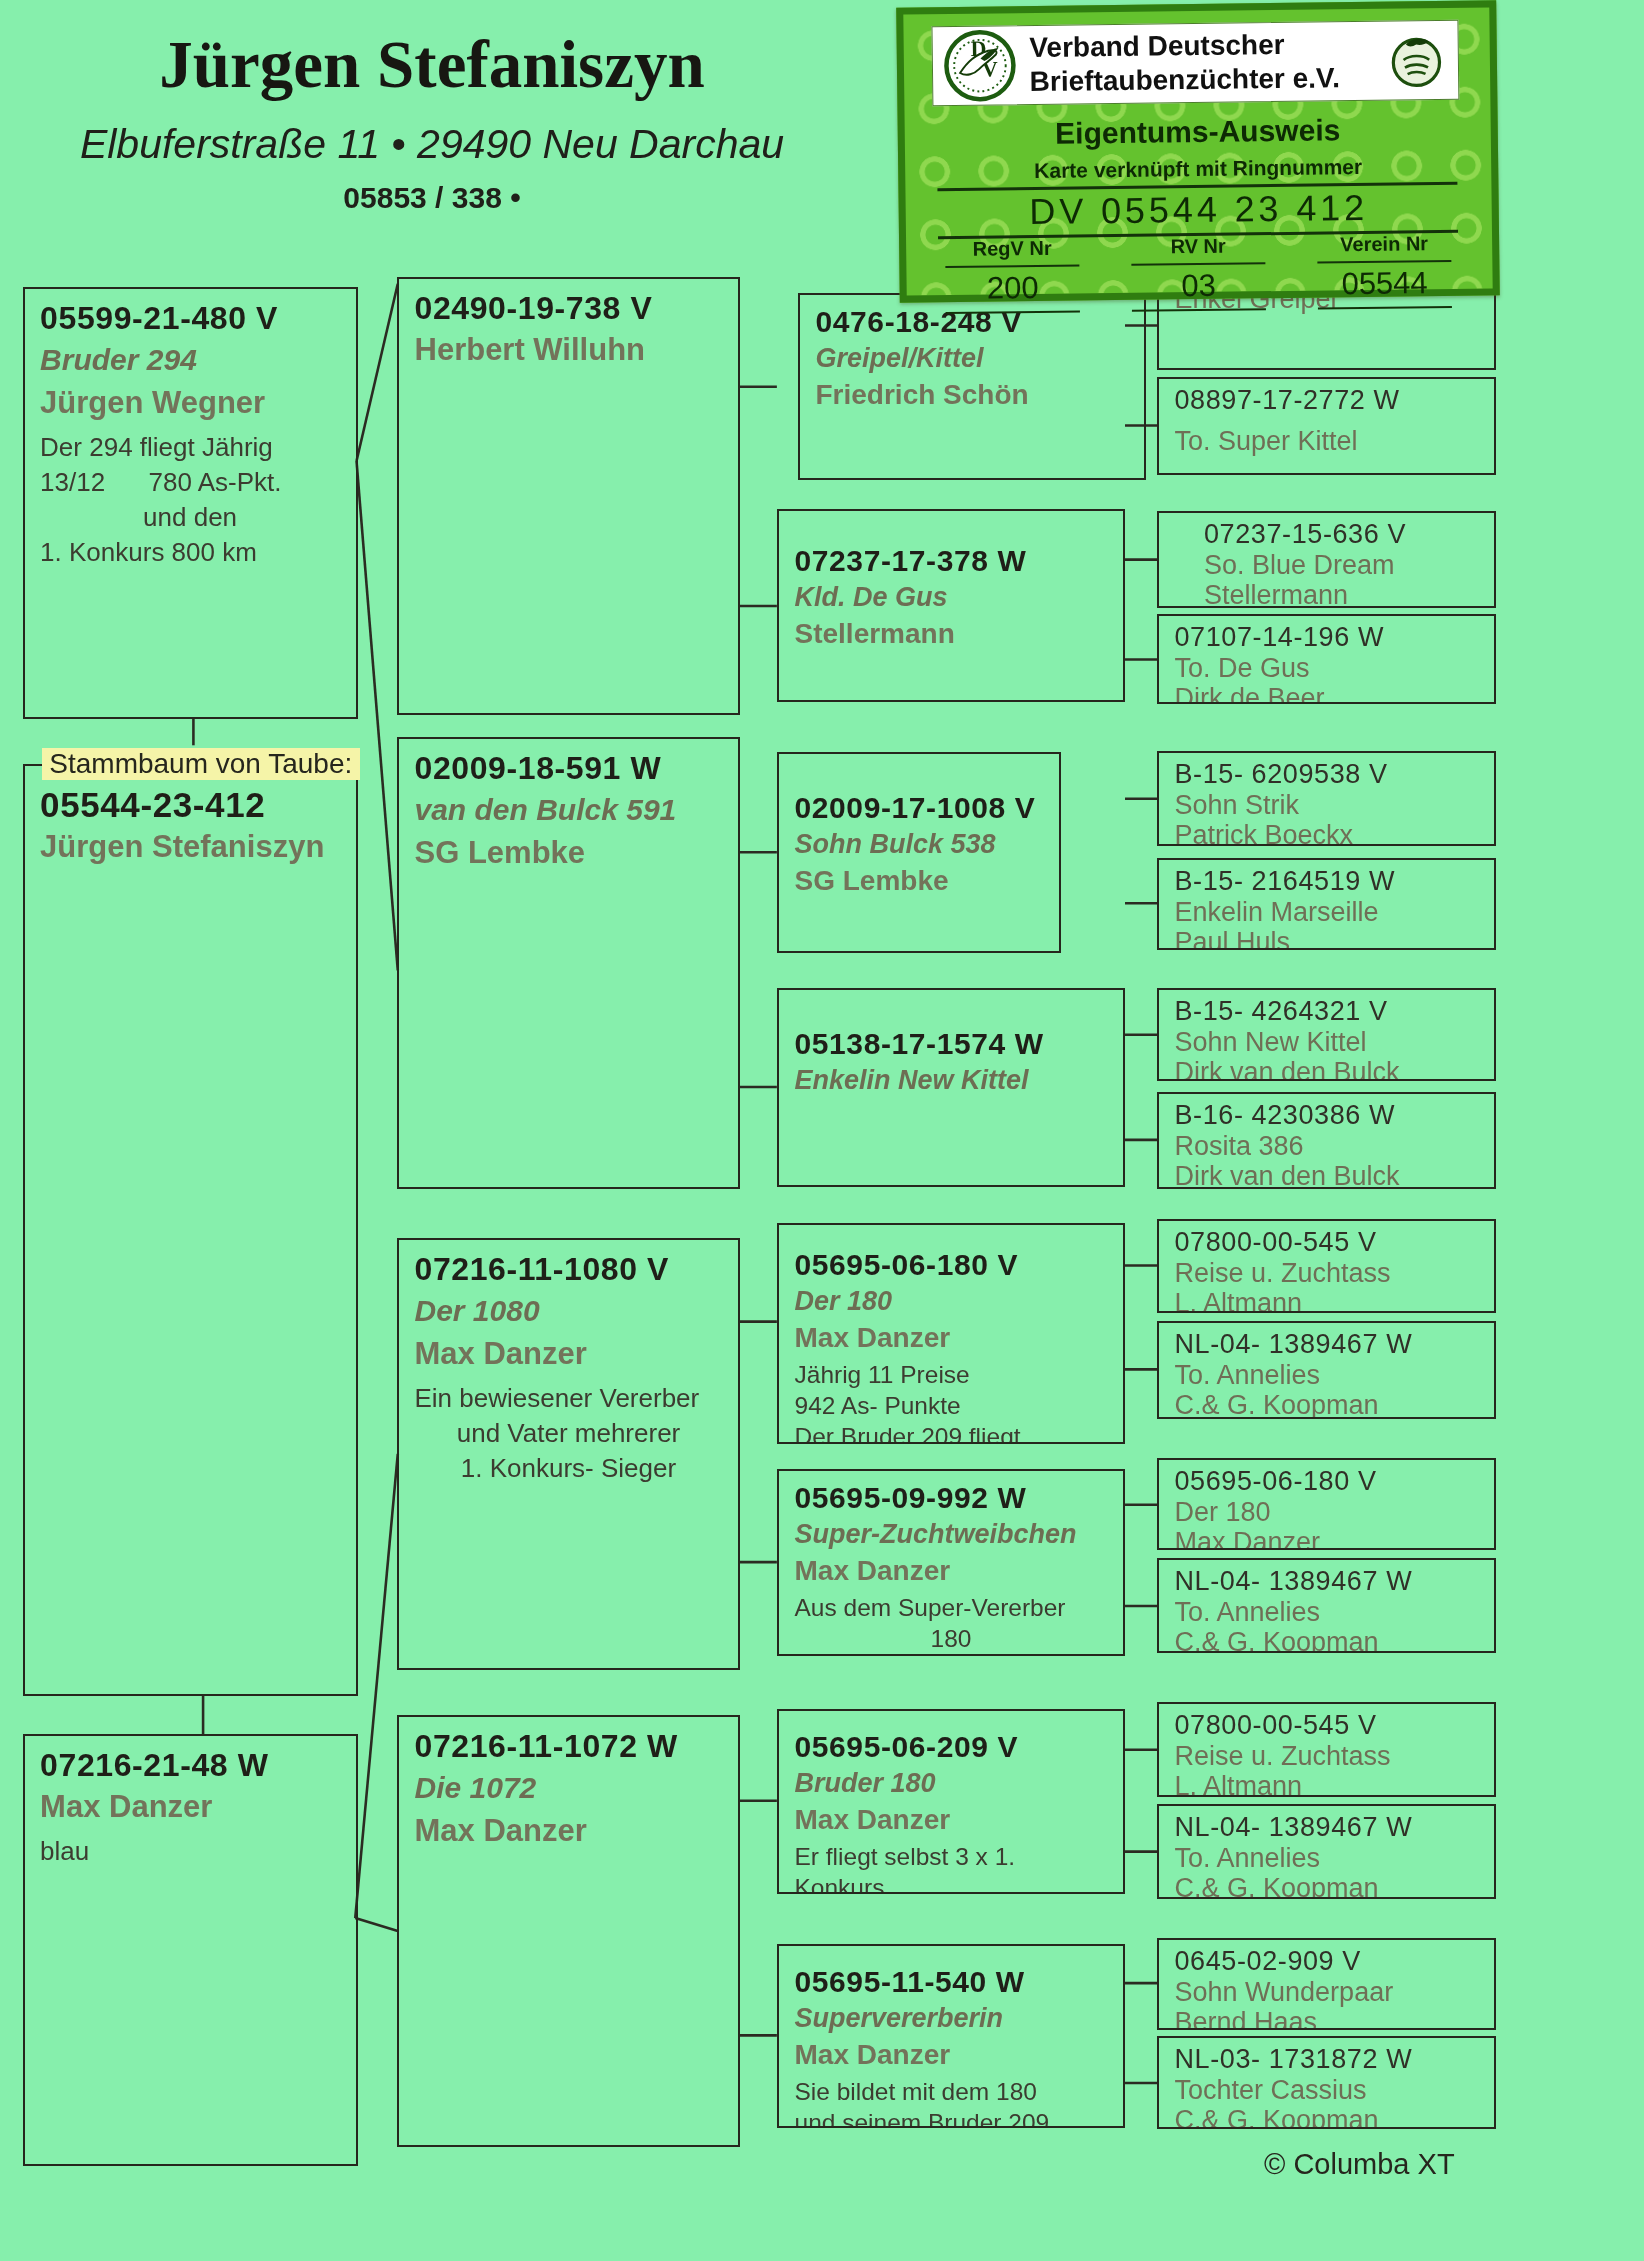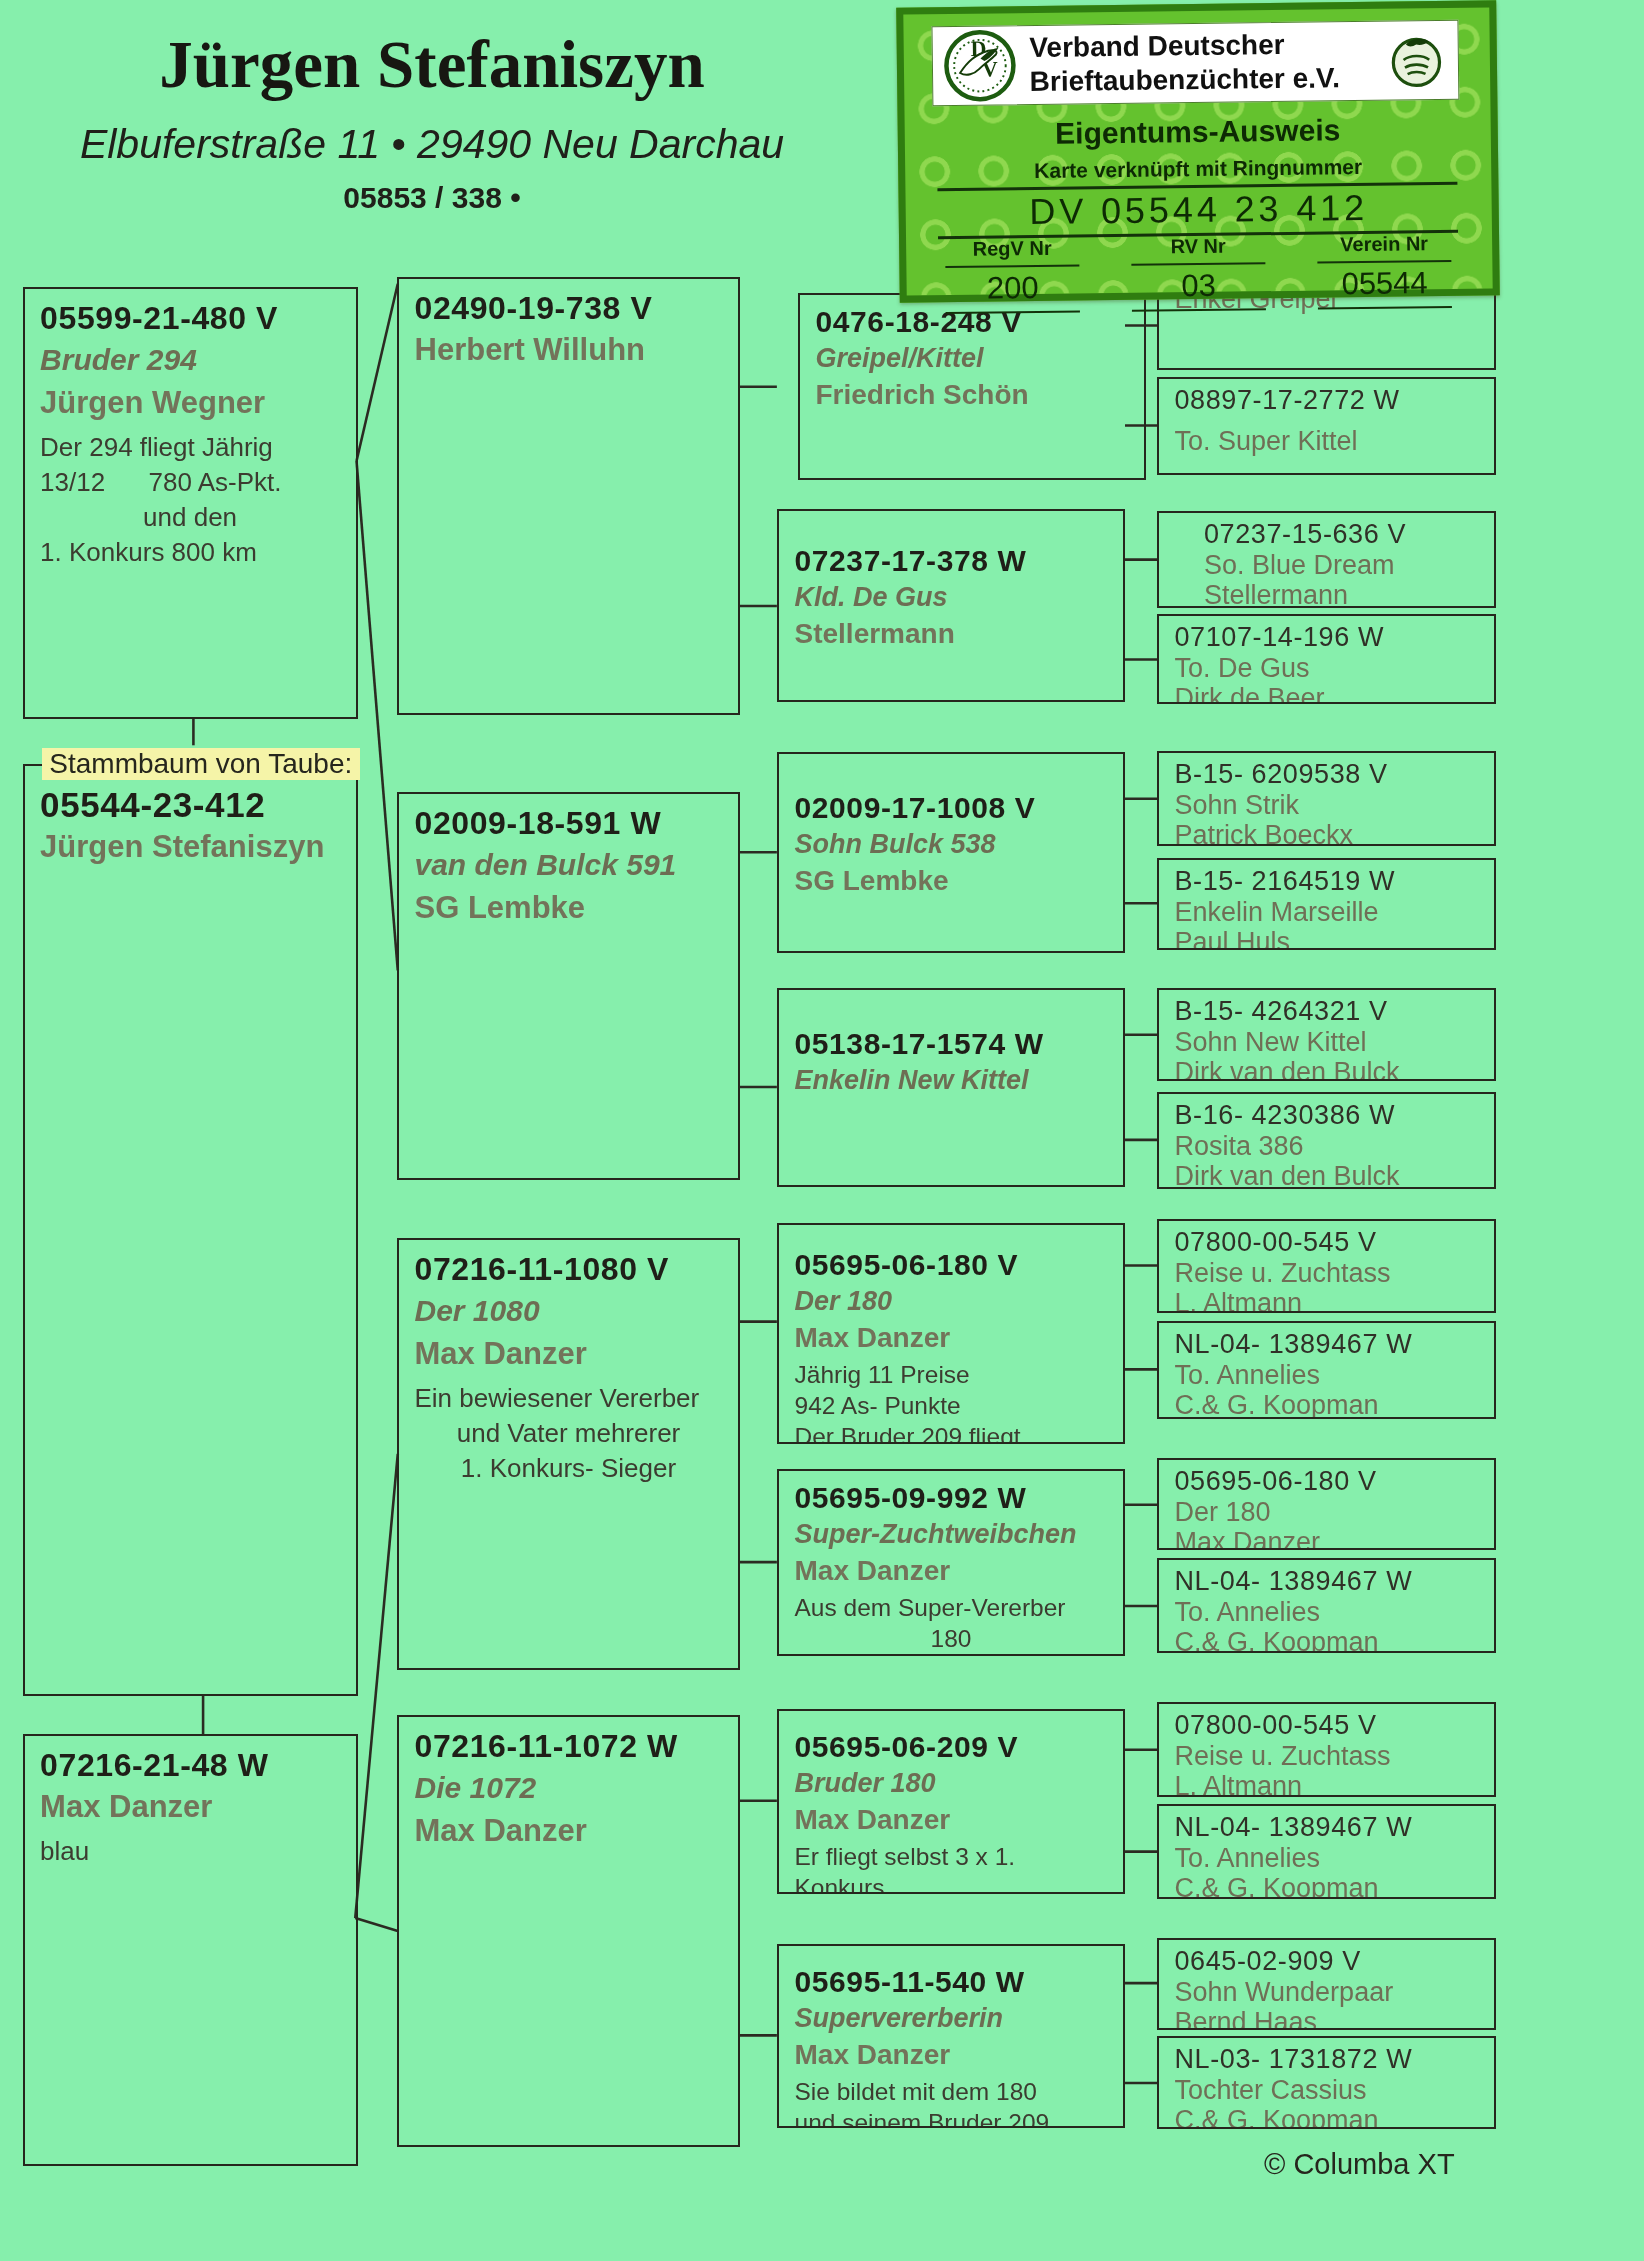--- a/index.html
+++ b/index.html
@@ -129,21 +129,21 @@
     <div class="desc">
       <div>blau</div>
     </div>
   </div>
 
   <div class="box" style="left:397px;top:277px;width:343px;height:438px;">
     <div class="ring">02490-19-738 V</div>
     <div class="owner">Herbert Willuhn</div>
   </div>
 
-  <div class="box" style="left:397px;top:792px;width:343px;height:388px;">
+  <div class="box" style="left:397px;top:737px;width:343px;height:452px;">
     <div class="ring">02009-18-591 W</div>
     <div class="sub">van den Bulck 591</div>
     <div class="owner">SG Lembke</div>
   </div>
 
   <div class="box" style="left:397px;top:1238px;width:343px;height:432px;">
     <div class="ring">07216-11-1080 V</div>
     <div class="sub">Der 1080</div>
     <div class="owner">Max Danzer</div>
     <div class="desc">
@@ -164,21 +164,21 @@
     <div class="sub">Greipel/Kittel</div>
     <div class="owner">Friedrich Schön</div>
   </div>
 
   <div class="box col3" style="left:777px;top:509px;width:348px;height:193px;">
     <div class="ring" style="margin-top:23px;">07237-17-378 W</div>
     <div class="sub">Kld. De Gus</div>
     <div class="owner">Stellermann</div>
   </div>
 
-  <div class="box col3" style="left:777px;top:752px;width:348px;height:201px;">
+  <div class="box col3" style="left:777px;top:752px;width:284px;height:201px;">
     <div class="ring" style="margin-top:27px;">02009-17-1008 V</div>
     <div class="sub">Sohn Bulck 538</div>
     <div class="owner">SG Lembke</div>
   </div>
 
   <div class="box col3" style="left:777px;top:988px;width:348px;height:199px;">
     <div class="ring" style="margin-top:27px;">05138-17-1574 W</div>
     <div class="sub">Enkelin New Kittel</div>
   </div>
 

